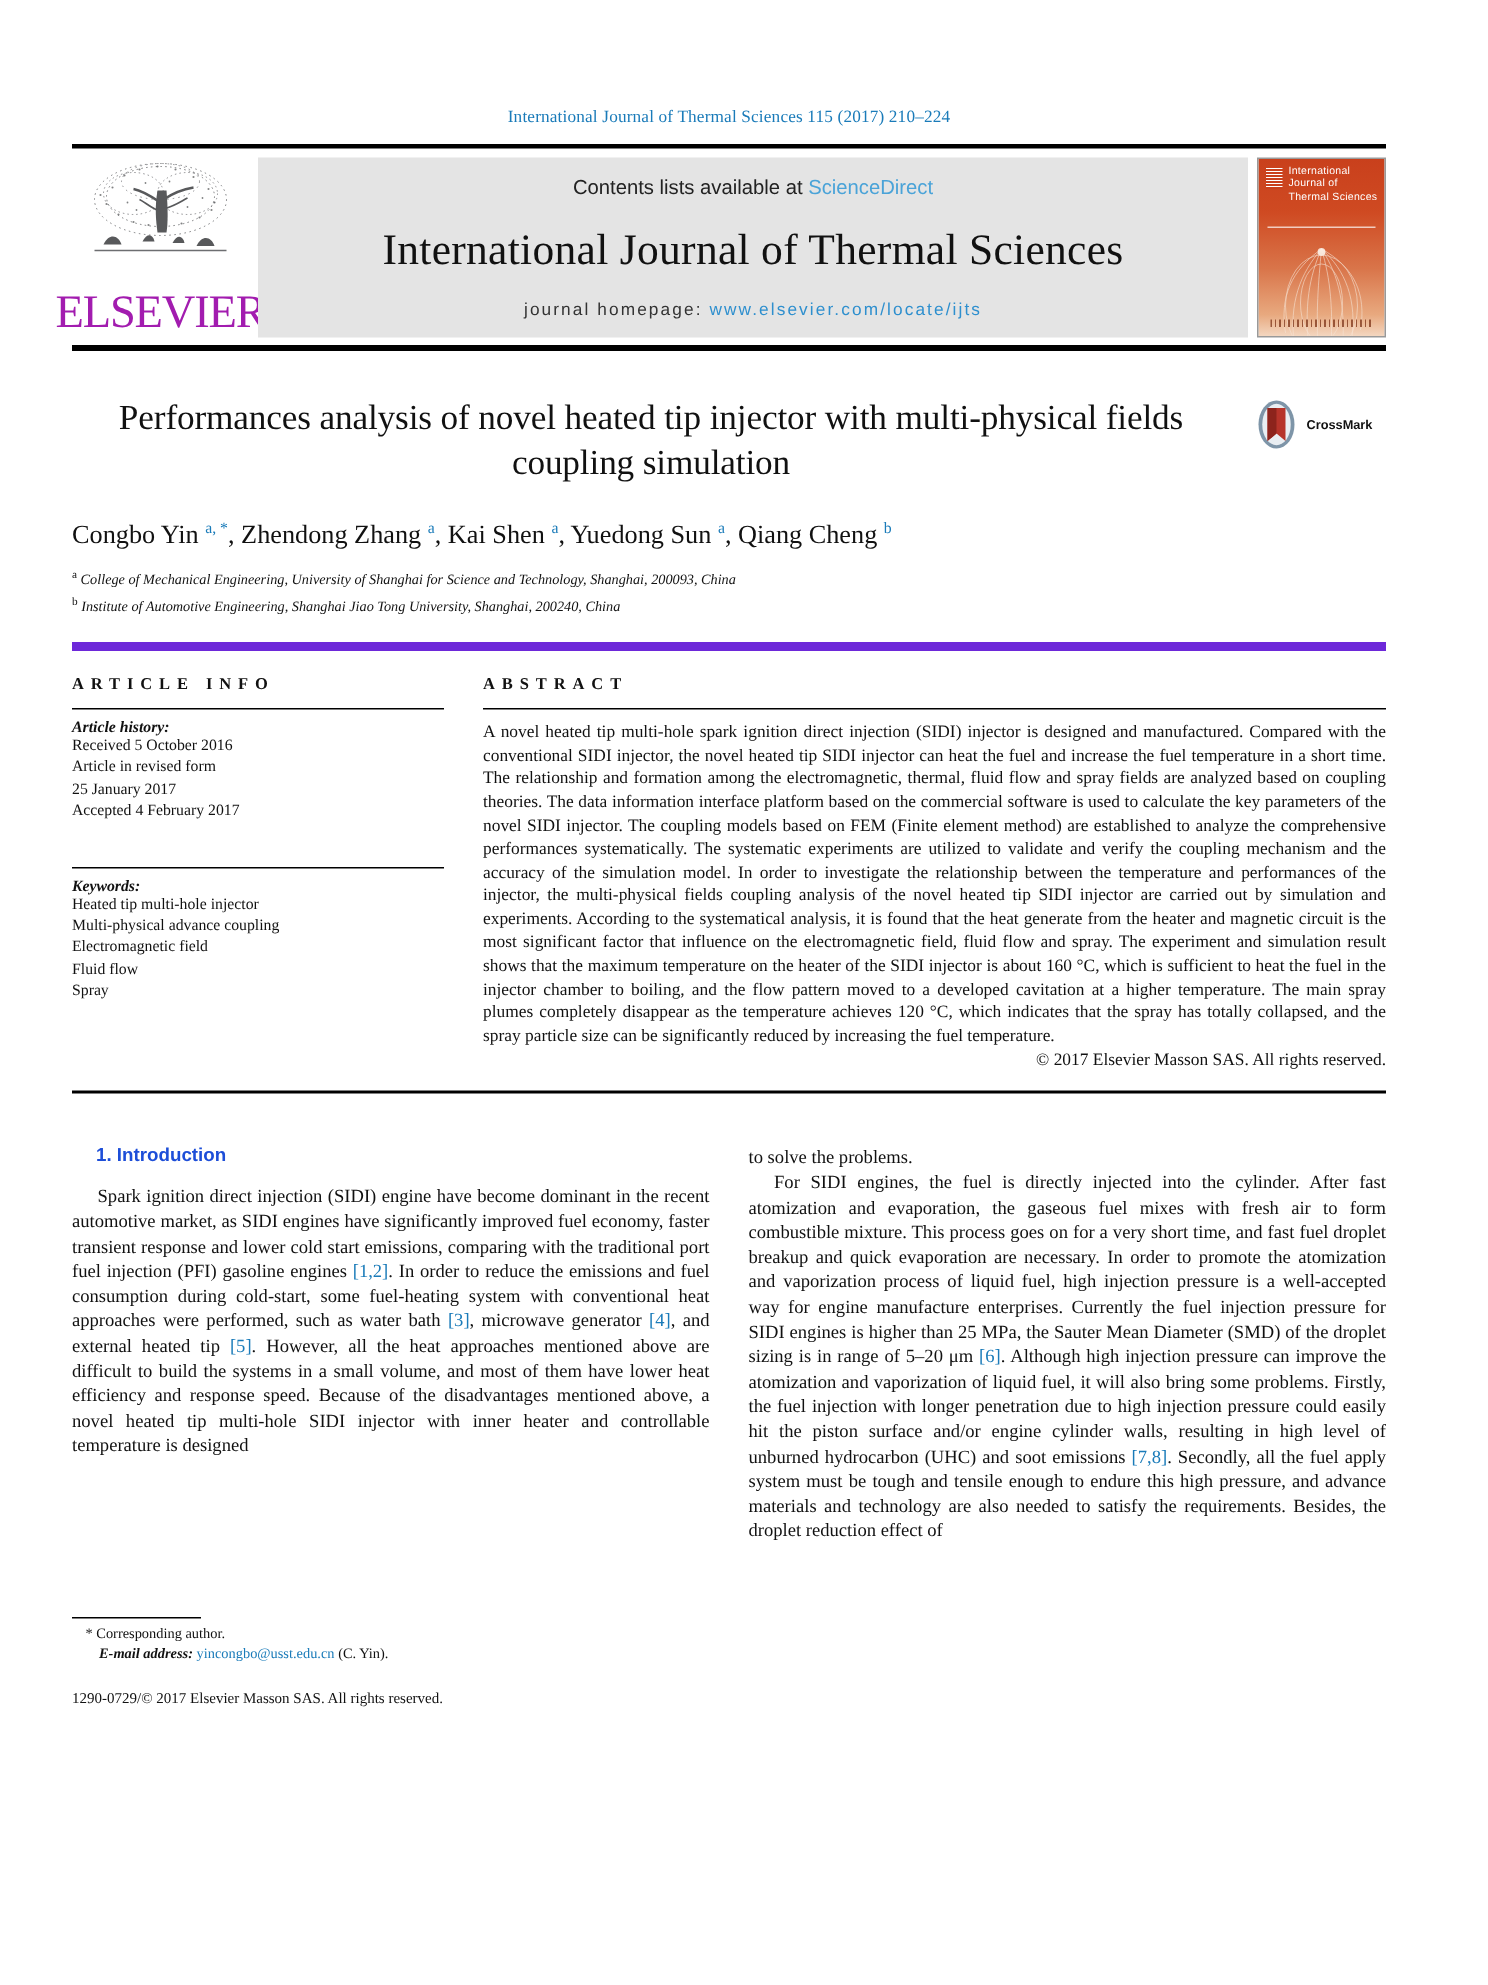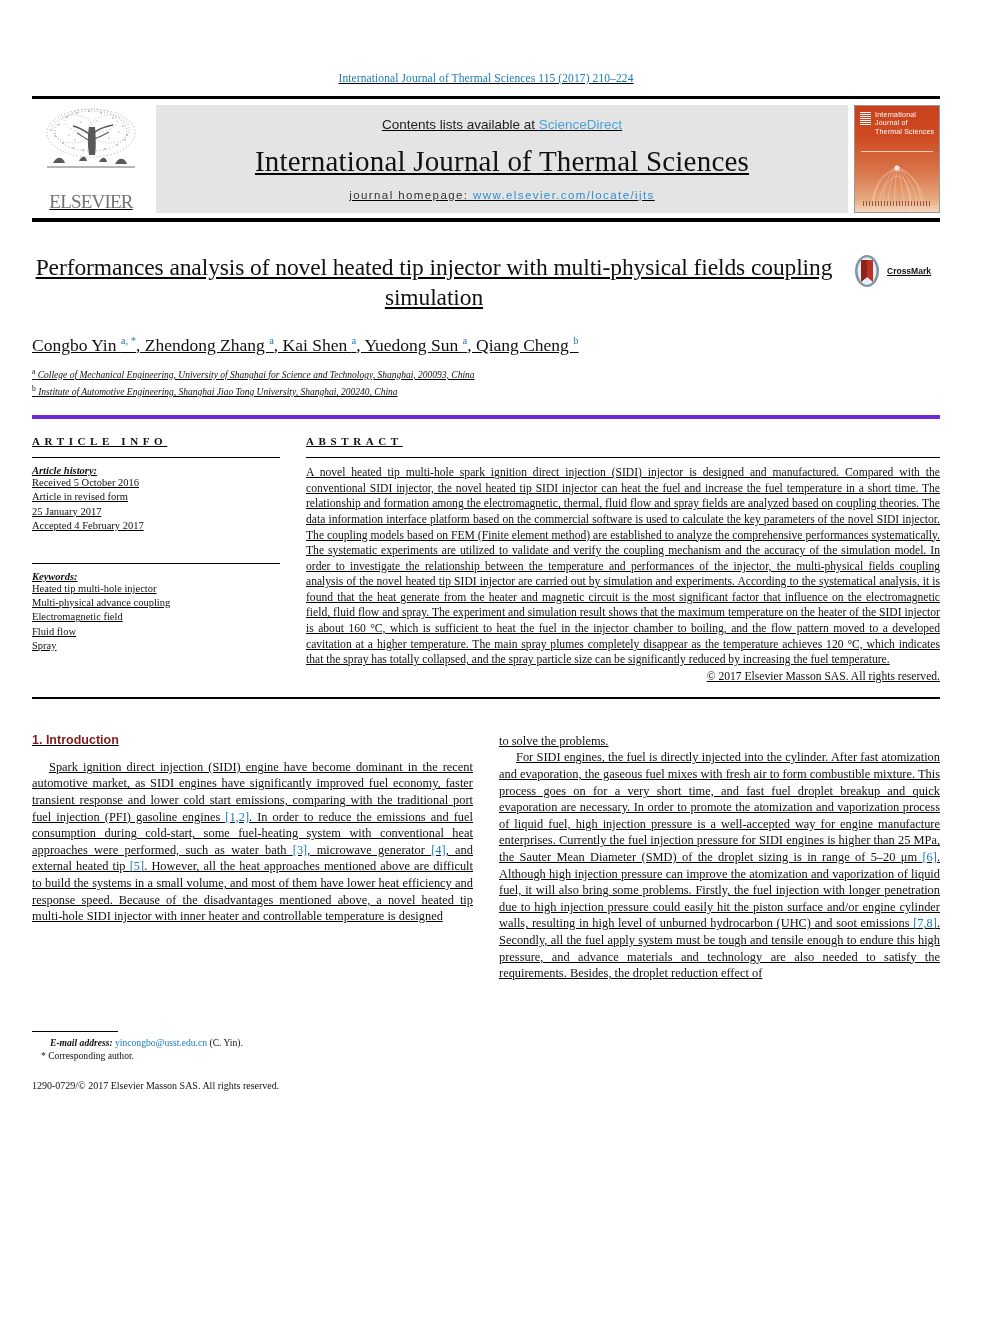--- a/index.html
+++ b/index.html
@@ -13,22 +13,21 @@
     font-family: "Liberation Serif", "DejaVu Serif", serif;
     color: #000000;
     position: relative;
     overflow: hidden;
   }
   .page {
     width: 972px;
     height: 1323px;
     position: relative;
     box-sizing: border-box;
-    padding: 0 32px;
-    text-decoration: underline;
+    padding: 0 48px;
   }
 
   
   .running-head {
     text-align: center;
     color: #1a7bb9;
     font-size: 11.5px;
     font-family: "Liberation Serif", serif;
     padding-top: 72px;
     letter-spacing: .1px;
@@ -49,22 +48,22 @@
     flex: 0 0 118px;
     display: flex;
     flex-direction: column;
     align-items: center;
     justify-content: flex-end;
     padding-bottom: 2px;
   }
   .tree-svg { display:block; }
   .elsevier-word {
     font-family: "Liberation Serif", serif;
-    color: #737373;
-    font-size: 19px;
+    color: #a21caf;
+    font-size: 31px;
     letter-spacing: -0.8px;
     line-height: 1;
     margin-top: 1px;
   }
   .masthead-center {
     flex: 1 1 auto;
     background: #e4e4e4;
     display: flex;
     flex-direction: column;
     align-items: center;
@@ -188,21 +187,21 @@
     font-style: italic;
     font-size: 9.5px;
     line-height: 13px;
     color: #111;
   }
   .affils sup { font-style: normal; font-size: 7.5px; vertical-align: super; }
 
   
   .band {
     margin-top: 16px;
-    border-top: 4px solid #6d28d9;
+    border-top: 6px solid #6d28d9;
     padding-top: 16px;
     display: flex;
     gap: 26px;
   }
   .col-info { flex: 0 0 248px; width: 248px; }
   .col-abstract { flex: 1 1 auto; }
   .sec-head {
     font-family: "Liberation Serif", serif;
     font-size: 11px;
     font-weight: bold;
@@ -246,22 +245,22 @@
     margin-top: 34px;
     display: flex;
     gap: 26px;
     position: relative;
   }
   .bcol { flex: 1 1 0; width: 0; position: relative; }
   .sec-title {
     font-family: "Liberation Sans", sans-serif;
     font-size: 12.5px;
     font-weight: bold;
-    color: #7f1d1d;
-    margin: 0 0 12px 0;
+    color: #1d4ed8;
+    margin: 0 0 12px 16px;
   }
   .para {
     font-family: "Liberation Serif", serif;
     font-size: 12.4px;
     line-height: 16.6px;
     text-align: justify;
     color: #111;
     margin: 0;
     text-indent: 17px;
   }
@@ -446,28 +445,28 @@
   </div>
   <div class="band-rule"></div>
 
   <div class="body-cols">
     <div class="bcol">
       <h2 class="sec-title">1. Introduction</h2>
       <p class="para">Spark ignition direct injection (SIDI) engine have become dominant in the recent automotive market, as SIDI engines have significantly improved fuel economy, faster transient response and lower cold start emissions, comparing with the traditional port fuel injection (PFI) gasoline engines <span class="ref">[1,2]</span>. In order to reduce the emissions and fuel consumption during cold-start, some fuel-heating system with conventional heat approaches were performed, such as water bath <span class="ref">[3]</span>, microwave generator <span class="ref">[4]</span>, and external heated tip <span class="ref">[5]</span>. However, all the heat approaches mentioned above are difficult to build the systems in a small volume, and most of them have lower heat efficiency and response speed. Because of the disadvantages mentioned above, a novel heated tip multi-hole SIDI injector with inner heater and controllable temperature is designed</p>
       <div class="col-footer-wrap">
         <div class="footnote">
           <div class="foot-rule"></div>
+          <div class="foot-line">
+            <span>*</span>
+            <span>Corresponding author.</span>
+          </div>
           <div class="foot-line" style="padding-left:18px;">
             <span class="em">E-mail address:</span>
             <span class="link">yincongbo@usst.edu.cn</span>
             <span>(C. Yin).</span>
-          </div>
-          <div class="foot-line">
-            <span>*</span>
-            <span>Corresponding author.</span>
           </div>
           <div class="doi-block">
             <div class="issn-line">1290-0729/© 2017 Elsevier Masson SAS. All rights reserved.</div>
           </div>
         </div>
       </div>
     </div>
 
     <div class="bcol">
       <p class="para noindent">to solve the problems.</p>

